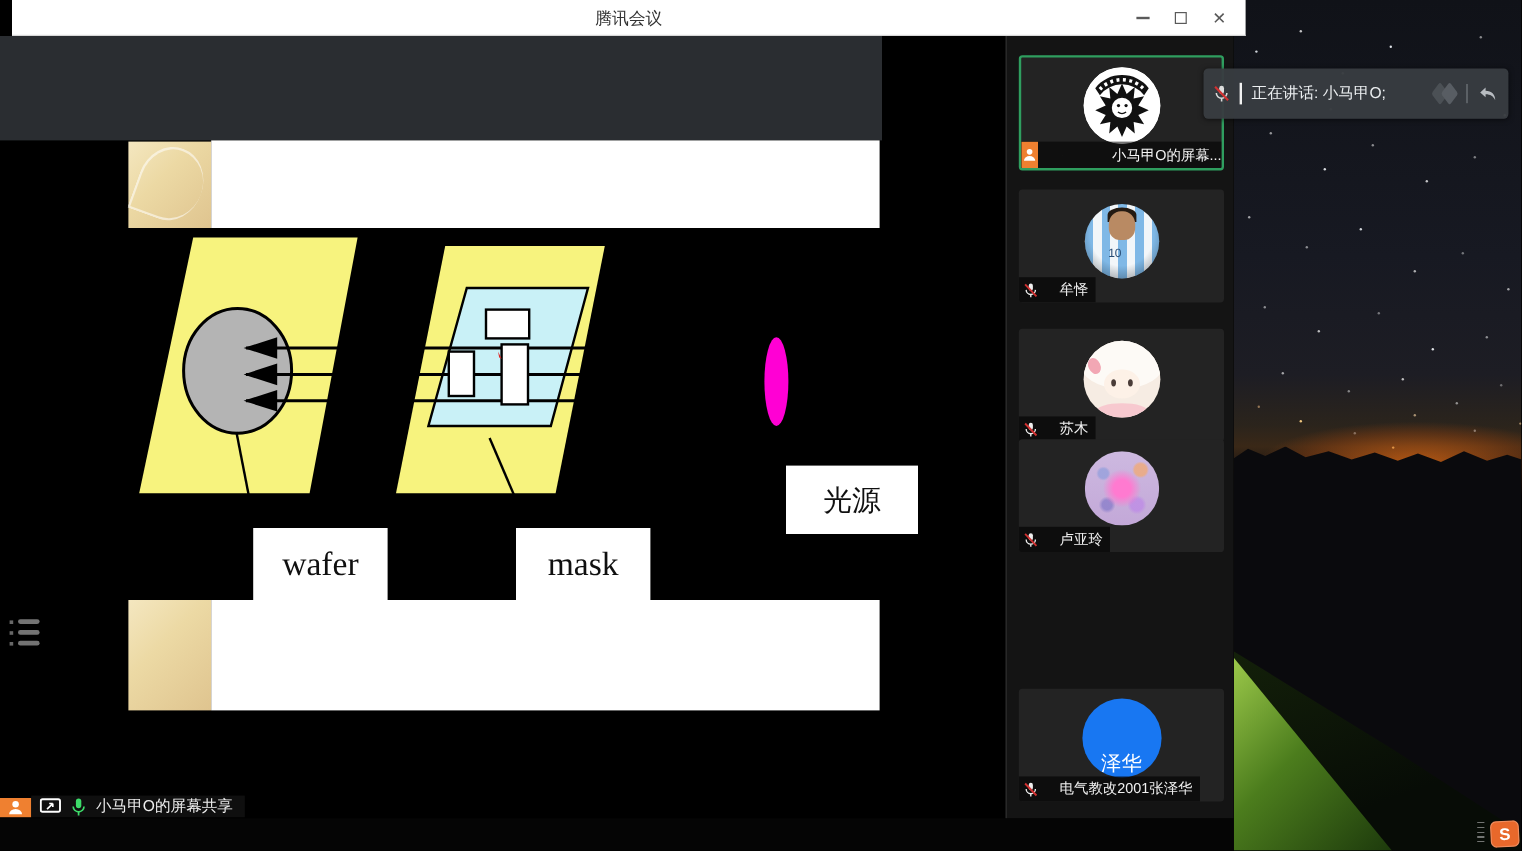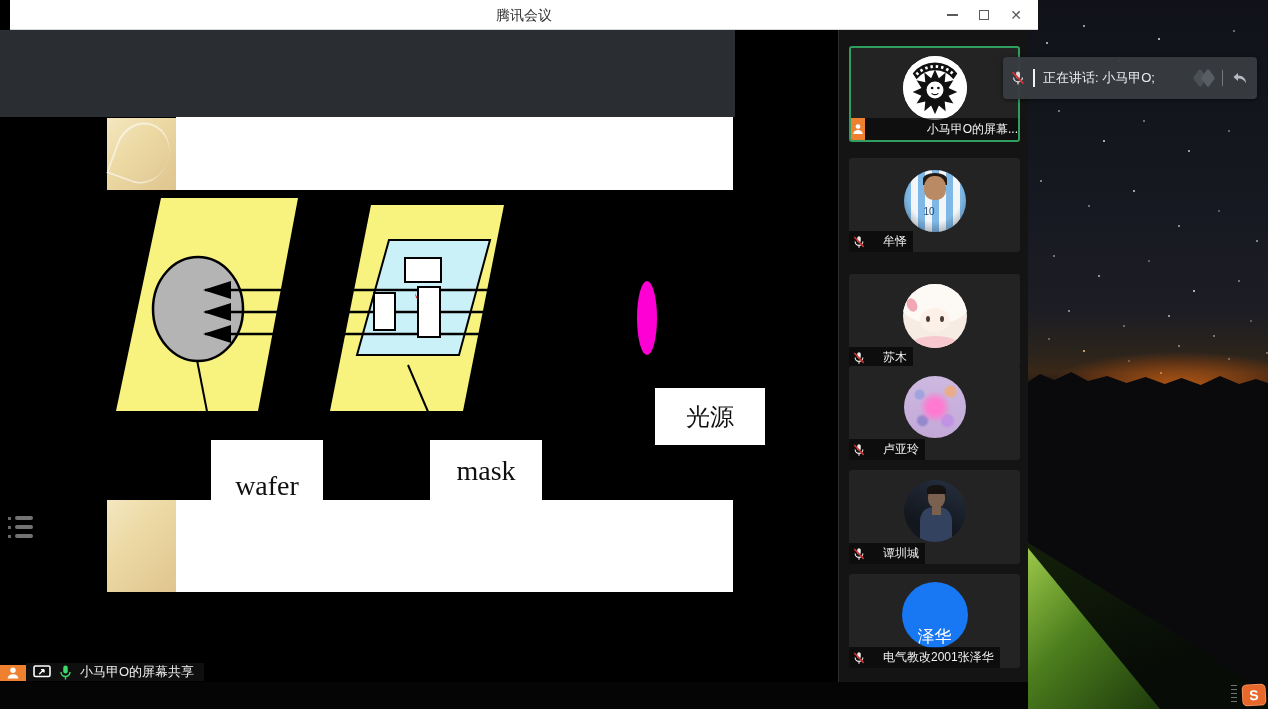--- a/index.html
+++ b/index.html
@@ -57,21 +57,21 @@
   .band.bottom { left:176px; top:470px; width:557px; height:92px; }
   .beige { position:absolute; left:107px; width:69px;
     background:linear-gradient(135deg,#f4e7c0 0%,#ecd9a4 40%,#dfc48f 100%); }
   .beige.top { top:88px; height:72px; }
   .beige.top::after { content:""; position:absolute; left:8px; top:4px; width:52px; height:58px;
     border-radius:50% 50% 50% 0; border:2px solid rgba(255,255,255,.55); border-right:none; transform:rotate(20deg); }
   .beige.bottom { top:470px; height:92px; }
   .diagram-svg { position:absolute; left:0; top:0; }
   .slide-label { position:absolute; background:#fff; color:#101010; display:flex; align-items:center;
     justify-content:center; font-family:"Liberation Serif","DejaVu Serif",serif; }
-  .lbl-wafer { left:211px; top:410px; width:112px; height:62px; font-size:28px;align-items:flex-end; }
+  .lbl-wafer { left:211px; top:410px; width:112px; height:62px; font-size:28px; }
   .lbl-mask  { left:430px; top:410px; width:112px; height:62px; font-size:28px; }
   .lbl-light { left:607px; top:358px; width:110px; height:57px; font-size:24px;margin-left:48px; }
   .ppt-nav { position:absolute; left:8px; top:486px; width:30px; height:30px; opacity:.75; }
   .ppt-nav .row { position:relative; height:4px; margin-bottom:5px; }
   .ppt-nav .row i { position:absolute; left:0; top:1px; width:3px; height:3px; background:#8a8a8a; }
   .ppt-nav .row b { position:absolute; left:7px; top:0; width:18px; height:4px; background:#9a9a9a; border-radius:2px; }
 
   .share-overlay { position:absolute; left:0; top:625px; height:26px; display:flex; align-items:flex-end; }
   .host-badge { width:26px; background:#ef8030; display:flex; align-items:center; justify-content:center; }
   .share-overlay .bar { background:rgba(18,18,18,.85); display:flex; align-items:center; gap:7px; padding:0 10px 0 7px; }
@@ -338,37 +338,20 @@
           <svg width="14" height="14" viewBox="0 0 16 16">
             <rect x="6" y="1.5" width="4" height="7" rx="2" fill="#ededed"></rect>
             <path d="M3.6 7.5 a4.4 4.4 0 0 0 8.8 0" fill="none" stroke="#ededed" stroke-width="1.3"></path>
             <line x1="8" y1="12" x2="8" y2="14.5" stroke="#ededed" stroke-width="1.3"></line>
             <line x1="2.6" y1="2.2" x2="13.4" y2="13.6" stroke="#d23131" stroke-width="1.8"></line>
           </svg>
           <span>卢亚玲</span>
         </div>
       </div>
 
-      <div class="tile" style="top:440px;">
-        <div class="avatar av-photo">
-          <span class="torso"></span>
-            <span class="strap"></span>
-            <span class="head"></span>
-            <span class="hair"></span>
-        </div>
-        <div class="name-tag">
-          <svg width="14" height="14" viewBox="0 0 16 16">
-            <rect x="6" y="1.5" width="4" height="7" rx="2" fill="#ededed"></rect>
-            <path d="M3.6 7.5 a4.4 4.4 0 0 0 8.8 0" fill="none" stroke="#ededed" stroke-width="1.3"></path>
-            <line x1="8" y1="12" x2="8" y2="14.5" stroke="#ededed" stroke-width="1.3"></line>
-            <line x1="2.6" y1="2.2" x2="13.4" y2="13.6" stroke="#d23131" stroke-width="1.8"></line>
-          </svg>
-          <span>谭圳城</span>
-        </div>
-      </div>
 
       <div class="tile" style="top:544px;">
         <div class="avatar av-initials">
           <span>泽华</span>
         </div>
         <div class="name-tag">
           <svg width="14" height="14" viewBox="0 0 16 16">
             <rect x="6" y="1.5" width="4" height="7" rx="2" fill="#ededed"></rect>
             <path d="M3.6 7.5 a4.4 4.4 0 0 0 8.8 0" fill="none" stroke="#ededed" stroke-width="1.3"></path>
             <line x1="8" y1="12" x2="8" y2="14.5" stroke="#ededed" stroke-width="1.3"></line>

